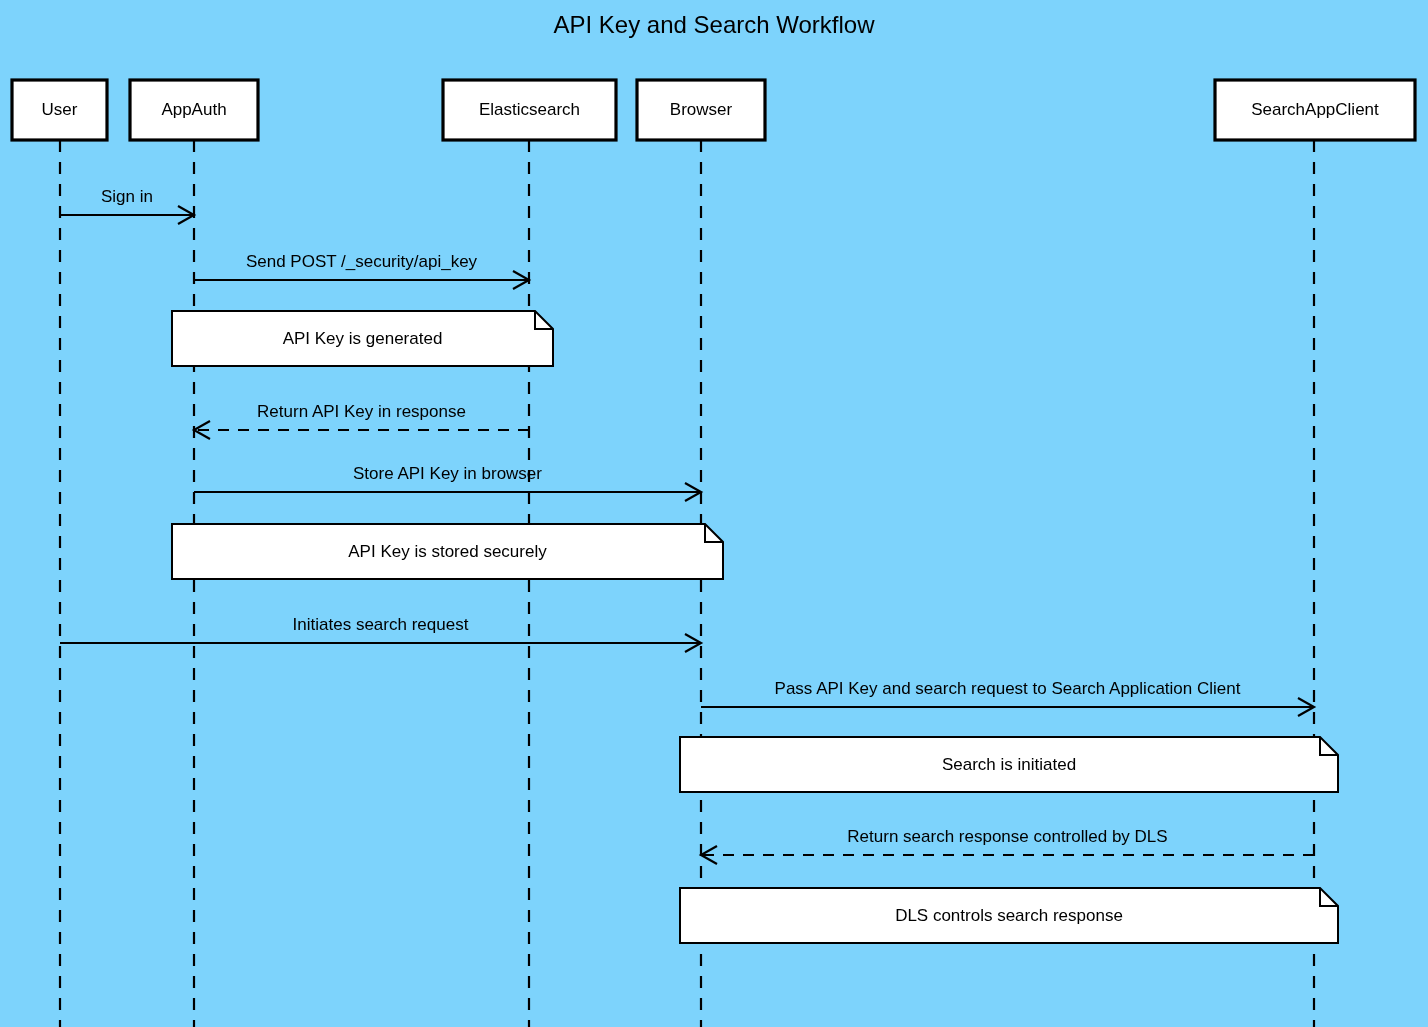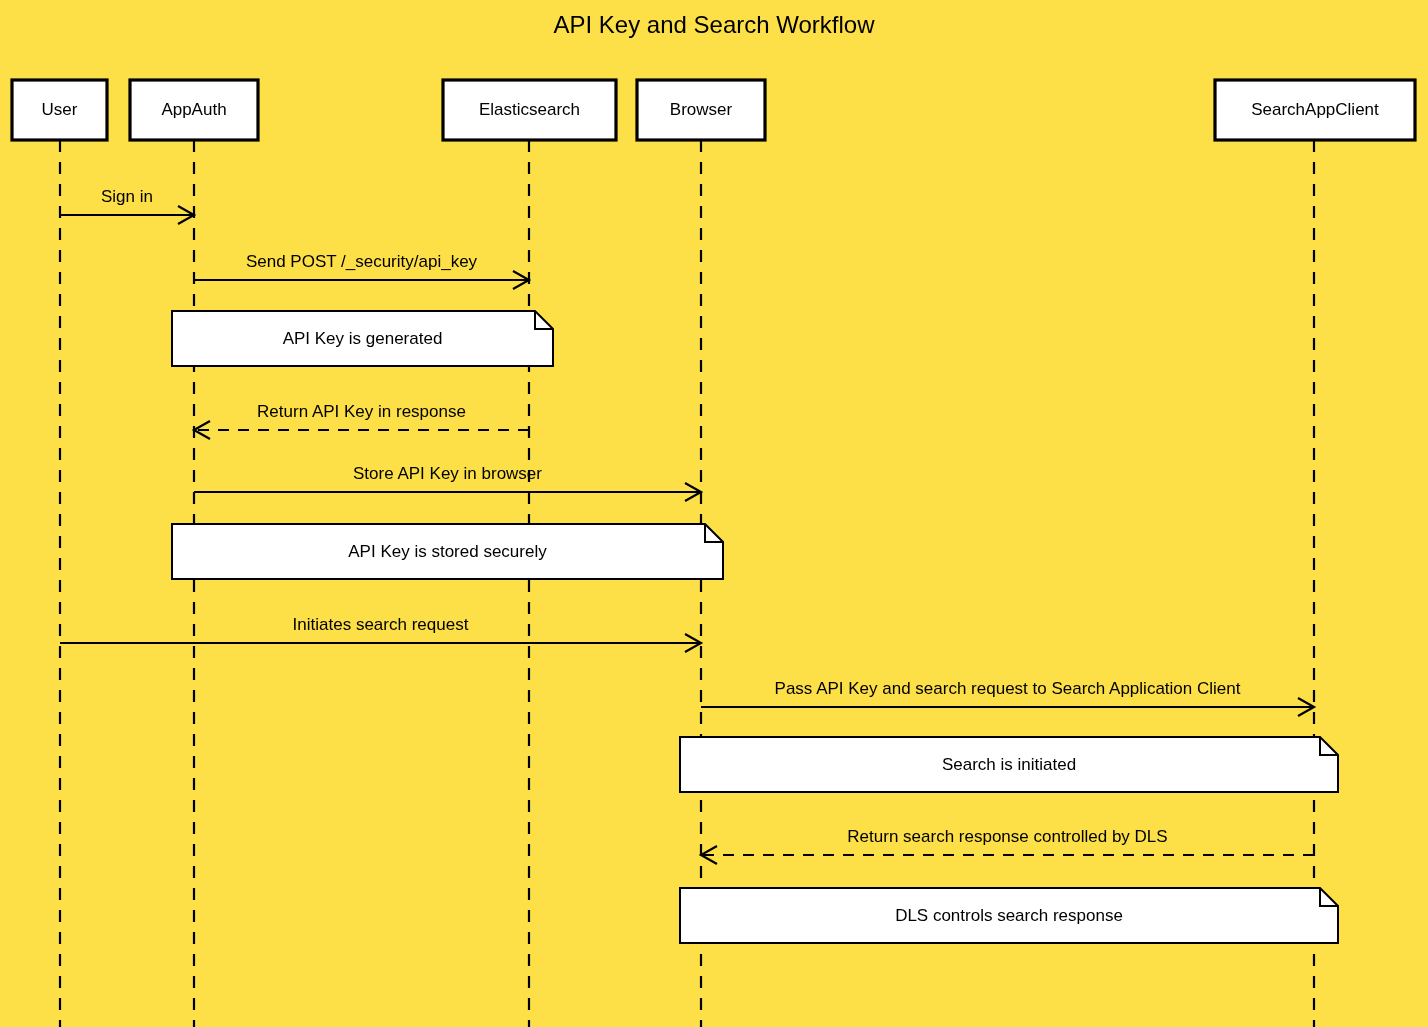--- a/index.html
+++ b/index.html
@@ -10,21 +10,21 @@
   }
   body {
     font-family: "Liberation Sans", sans-serif;
     color: #000000;
   }
   #diagram-root {
     position: relative;
     width: 1428px;
     height: 1027px;
     overflow: hidden;
-    background: #fde047;
+    background: #7dd3fc;
   }
   #diagram-svg {
     position: absolute;
     top: 0;
     left: 0;
     width: 1428px;
     height: 1027px;
     display: block;
   }
   .dg-title {

